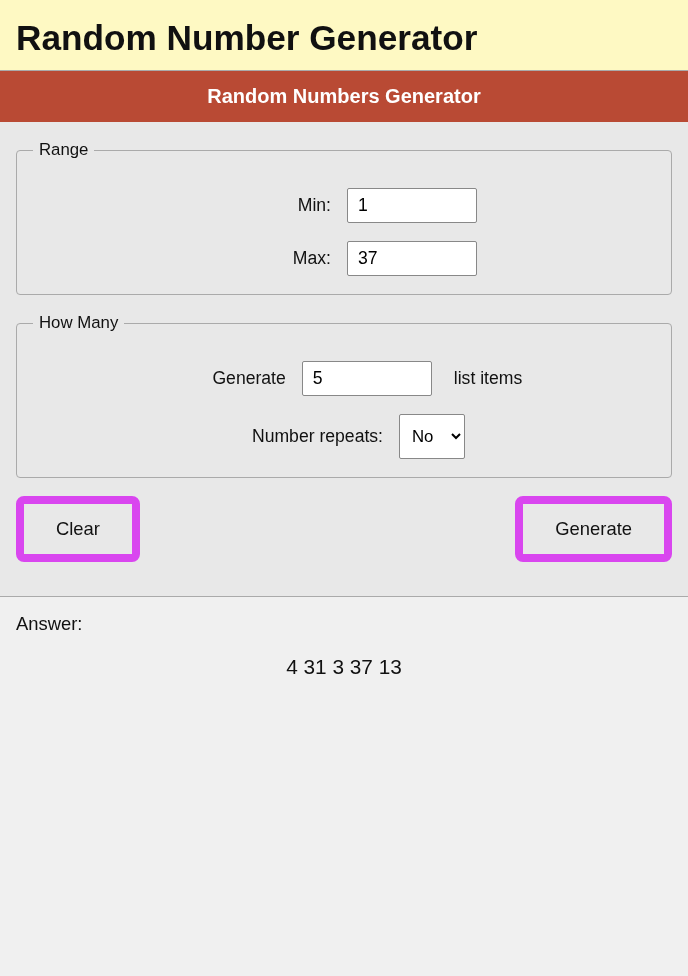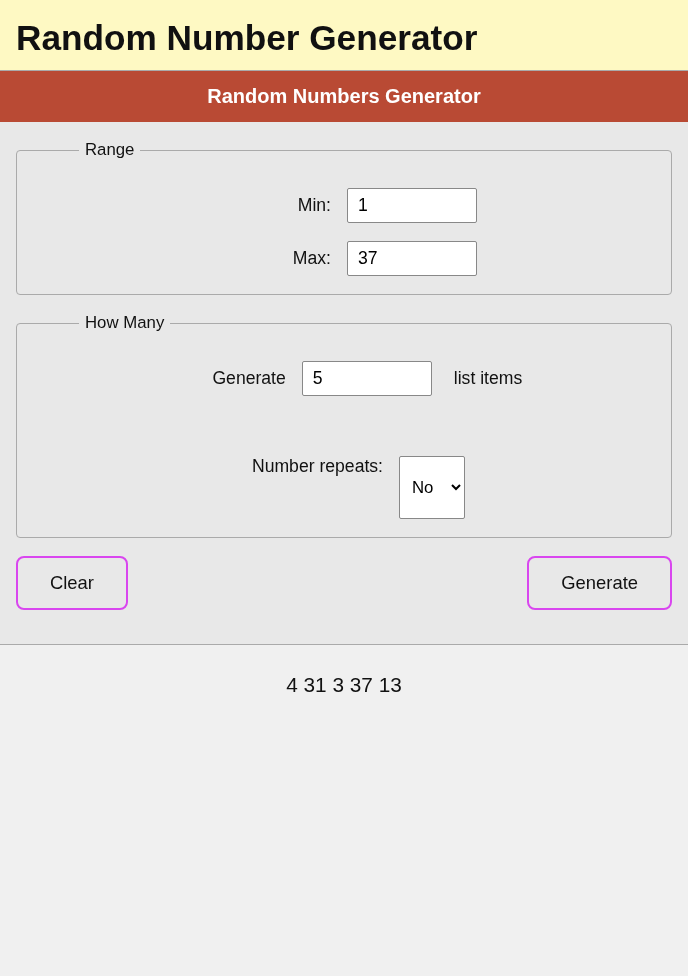--- a/index.html
+++ b/index.html
@@ -40,21 +40,20 @@
       border-radius: 4px;
       margin-bottom: 18px;
       padding: 10px 16px 18px 16px;
       background: #e8e8e8;
     }
 
     legend {
       font-size: 1.05rem;
       padding: 0 6px;
       color: #111;
-      margin-left: 46px;
     }
 
     .field-row {
       display: flex;
       align-items: center;
       justify-content: center;
       margin-top: 18px;
       gap: 16px;
     }
 
@@ -84,36 +83,35 @@
     .list-items-label {
       font-size: 1.1rem;
       color: #111;
       margin-left: 6px;
     }
 
     select {
       border: 1px solid #888;
       background: white;
       font-size: 1.05rem;
-      padding: 20px 8px;
+      padding: 11px 8px;
       border-radius: 2px;
       appearance: auto;
-      margin-top: 42px;
     }
 
     .btn-row {
       display: flex;
       justify-content: space-between;
       margin: 10px 0 18px 0;
     }
 
     button {
       font-size: 1.15rem;
       padding: 14px 32px;
-      border: 2px solid #d946ef;
+      border: 8px solid #d946ef;
       border-radius: 8px;
       background: #e8e8e8;
       cursor: pointer;
       font-weight: normal;
       color: #111;
     }
 
     .answer-section {
       background: #f0f0f0;
       padding: 16px 16px 0 16px;
@@ -183,14 +181,15 @@
 
   <div class="btn-row">
     <button>Clear</button>
     <button>Generate</button>
   </div>
 </div>
 
 <hr class="divider">
 
 <div class="answer-section">
+  <div class="answer-label">Answer:</div>
   <div class="answer-values">4  31  3  37  13</div>
 </div>
 
 </body></html>

